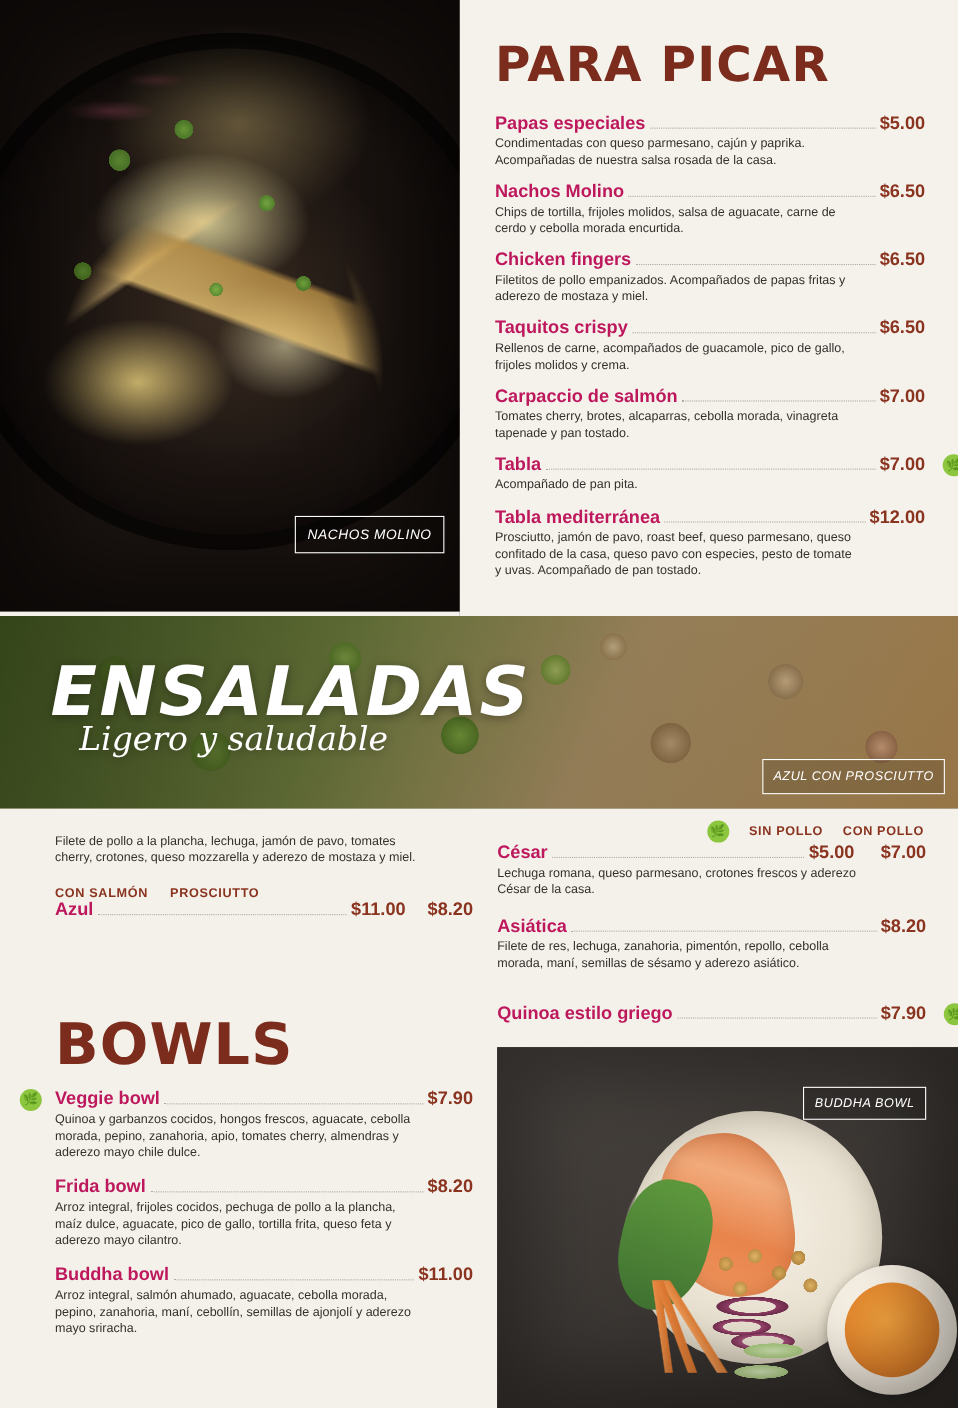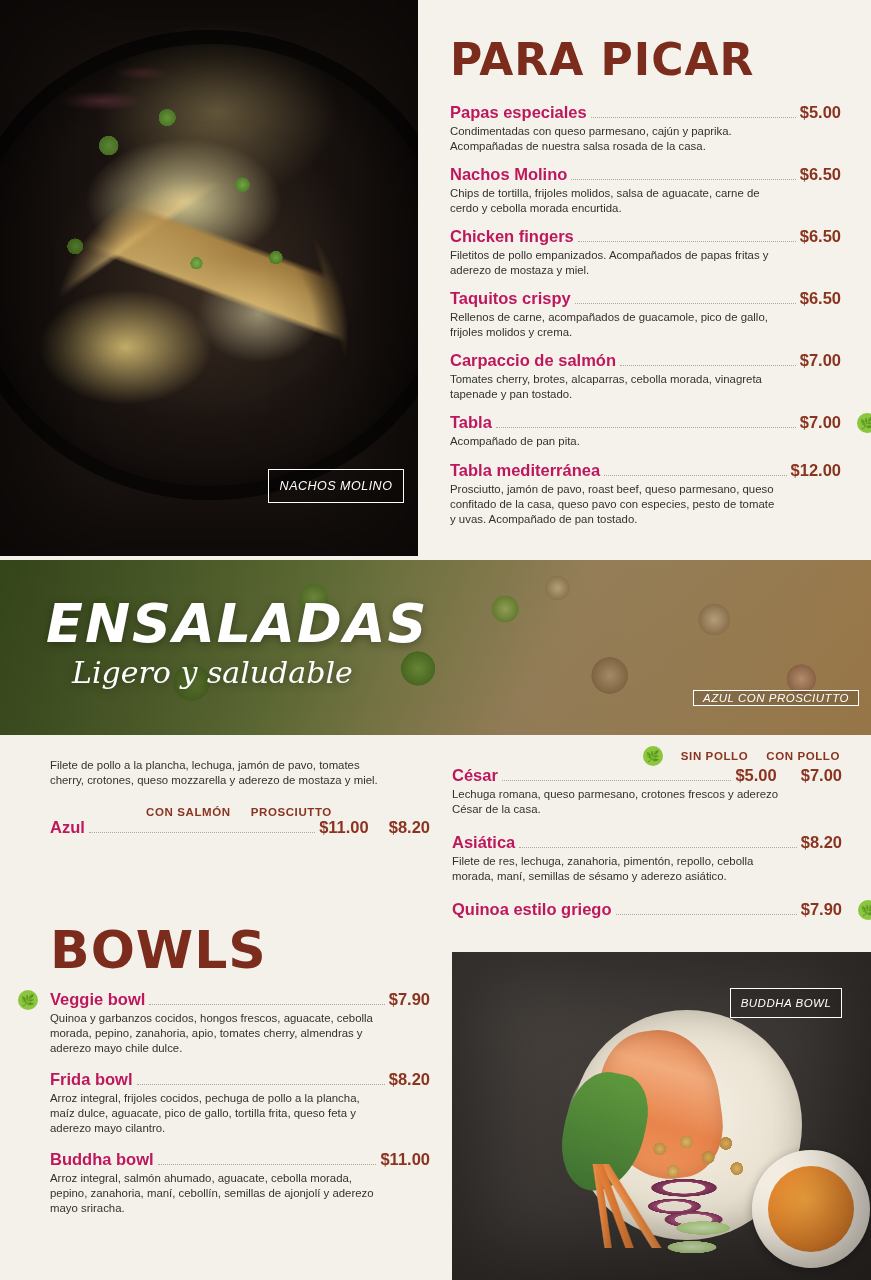--- a/index.html
+++ b/index.html
@@ -105,30 +105,30 @@
       radial-gradient(circle 30px at 70% 66%, #c9a77e 0%, #9b7850 60%, rgba(0,0,0,0) 62%),
       radial-gradient(circle 26px at 82% 34%, #d8b98f 0%, #a2825a 60%, rgba(0,0,0,0) 62%),
       radial-gradient(circle 24px at 92% 68%, #cf9f7c 0%, #9d6f4f 60%, rgba(0,0,0,0) 62%),
       radial-gradient(circle 20px at 64% 16%, #e0c79c 0%, #ad8d60 60%, rgba(0,0,0,0) 62%),
       linear-gradient(115deg, #5c7a2e 0%, #82924a 35%, #b89a6e 62%, #a8824f 100%);
   }
   .salad-shade { position:absolute; inset:0; background:linear-gradient(100deg, rgba(20,25,10,0.55) 0%, rgba(20,25,10,0.28) 45%, rgba(20,25,10,0.12) 100%); }
   .salad-title {
     position:absolute; left:46px; top:32px;
     font-family:"DejaVu Sans", sans-serif; font-weight:bold; font-style:italic;
-    font-size:54px; color:#ffffff; letter-spacing:2px;
+    font-size:62px; color:#ffffff; letter-spacing:2px;
     text-shadow:0 2px 10px rgba(0,0,0,0.35);
   }
   .salad-sub {
     position:absolute; left:72px; top:95px;
     font-family:"DejaVu Serif", serif; font-style:italic;
     font-size:30px; color:#ffffff;
     text-shadow:0 2px 8px rgba(0,0,0,0.35);
   }
-  #tag-azul { left:693px; top:690px; width:166px; height:16px; font-size:11.5px; z-index:6; }
+  #tag-azul { left:693px; top:690px; width:166px; height:32px; font-size:11.5px; z-index:6; }
 
   
   .salads-left { position:absolute; left:50px; top:756px; width:380px; }
   .salads-right { position:absolute; left:452px; top:746px; width:390px; }
   .sub-head {
     font-size:11.5px; color:#8a3420; font-weight:bold; letter-spacing:0.6px;
     font-variant: small-caps; text-transform:uppercase;
   }
 
   
@@ -304,21 +304,21 @@
   </div>
   <div class="tag-label" id="tag-azul">AZUL CON PROSCIUTTO</div>
   <div class="tag-label" id="tag-nachos">NACHOS MOLINO</div>
 
   <div class="salads-left">
     <div class="menu-item">
       <div class="mi-desc">Filete de pollo a la plancha, lechuga, jamón de pavo, tomates cherry, crotones, queso mozzarella y aderezo de mostaza y miel.</div>
     </div>
 
     <div class="menu-item" style="margin-top:18px;">
-      <div style="display:flex; justify-content:center; gap:20px; padding-right:2px;">
+      <div style="display:flex; justify-content:flex-start; gap:20px; padding-right:2px;">
         <span class="sub-head">CON SALMÓN</span>
         <span class="sub-head">PROSCIUTTO</span>
       </div>
       <div class="mi-head">
         <span class="mi-name">Azul</span>
         <span class="mi-dots"></span>
         <span class="mi-price">$11.00</span>
         <span style="width:20px;"></span>
         <span class="mi-price">$8.20</span>
       </div>
@@ -344,21 +344,21 @@
 
     <div class="menu-item" style="margin-top:16px;">
       <div class="mi-head">
         <span class="mi-name">Asiática</span>
         <span class="mi-dots"></span>
         <span class="mi-price">$8.20</span>
       </div>
       <div class="mi-desc">Filete de res, lechuga, zanahoria, pimentón, repollo, cebolla morada, maní, semillas de sésamo y aderezo asiático.</div>
     </div>
 
-    <div class="menu-item" style="margin-top:16px; position:relative;">
+    <div class="menu-item" style="margin-top:28px; position:relative;">
       <div class="mi-head">
         <span class="mi-name">Quinoa estilo griego</span>
         <span class="mi-dots"></span>
         <span class="mi-price">$7.90</span>
       </div>
       <span class="veg-badge veg-abs" style="right:-36px; top:0;">🌿</span>
     </div>
   </div>
 
   <div class="bowls-title">BOWLS</div>

